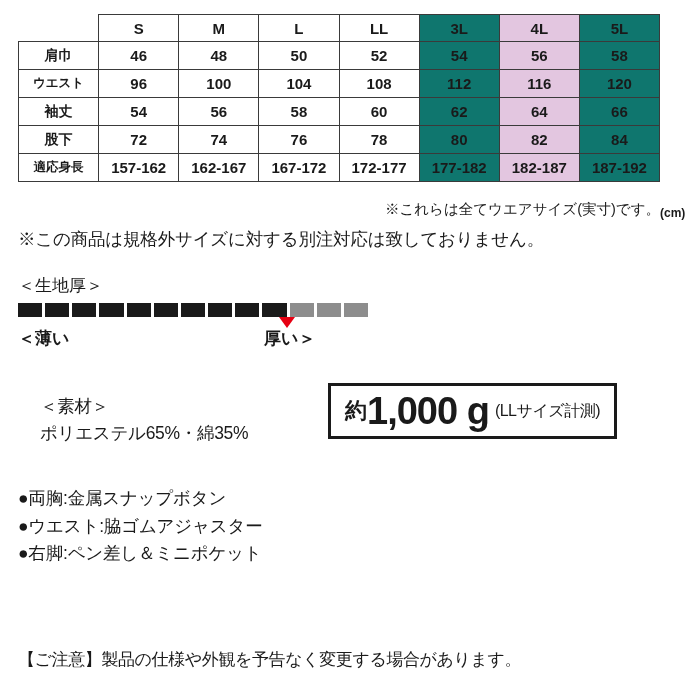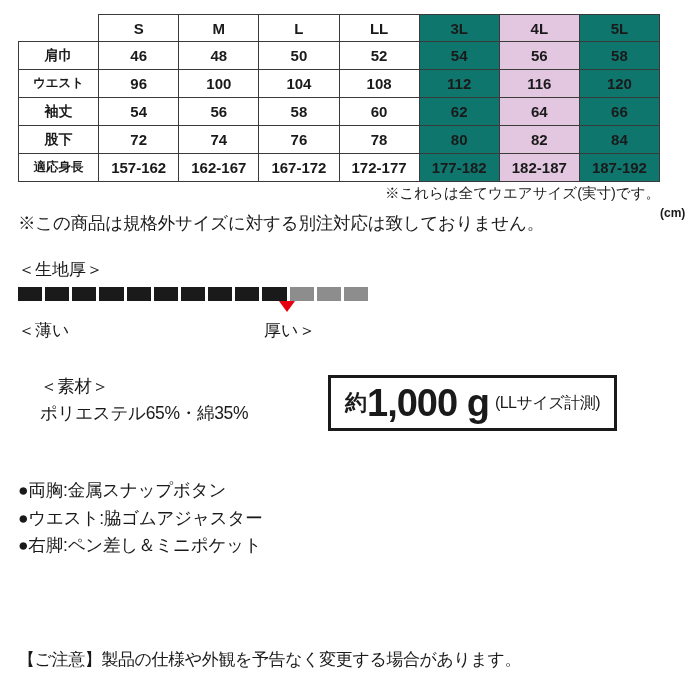--- a/index.html
+++ b/index.html
@@ -64,21 +64,21 @@
     top: 206px;
     font-size: 12px;
     font-weight: bold;
     color: #1a1a1a;
     text-align: center;
   }
   .note-right {
     width: 642px;
     text-align: right;
     font-size: 14.5px;
-    margin-top: 2px;
+    margin-top: 18px;
     letter-spacing: 0px;
   }
 
   
   .notes {
     margin-top: 8px;
     font-size: 17.5px;
     line-height: 1.45;
     letter-spacing: -0.2px;
   }
@@ -114,22 +114,23 @@
     width: 0;
     height: 0;
     border-left: 8px solid transparent;
     border-right: 8px solid transparent;
     border-top: 11px solid #e60012;
   }
   .thin-thick {
     position: relative;
     width: 360px;
     height: 24px;
-    margin-top: 18px;
+    margin-top: 10px;
     font-size: 17px;
+    font-weight: bold;
   }
   .thin-thick .thin {
     position: absolute;
     left: 0;
     top: 0;
   }
   .thin-thick .thick {
     position: absolute;
     left: 246px;
     top: 0;
@@ -137,21 +138,21 @@
 
   
   .mid-row {
     position: relative;
     margin-top: 30px;
     height: 90px;
   }
   .material {
     position: absolute;
     left: 22px;
-    top: 0;
+    top: 12px;
     font-size: 17.5px;
     line-height: 1.5;
     letter-spacing: -0.3px;
   }
   .weight-box {
     position: absolute;
     left: 310px;
     top: 2px;
     border: 3px solid #1a1a1a;
     height: 56px;

